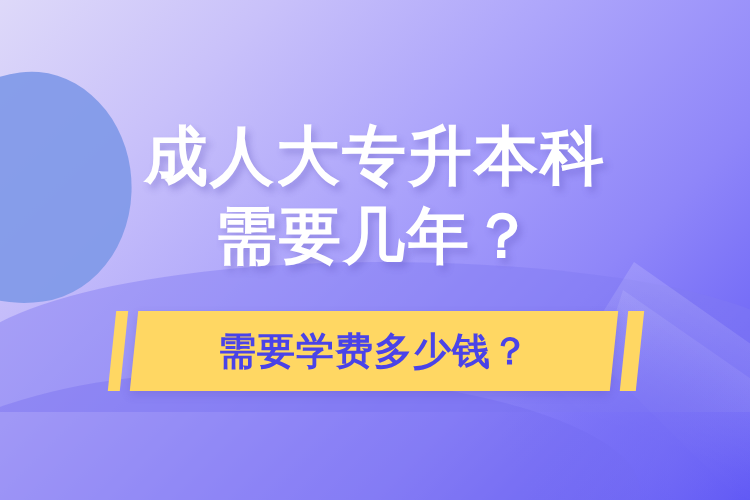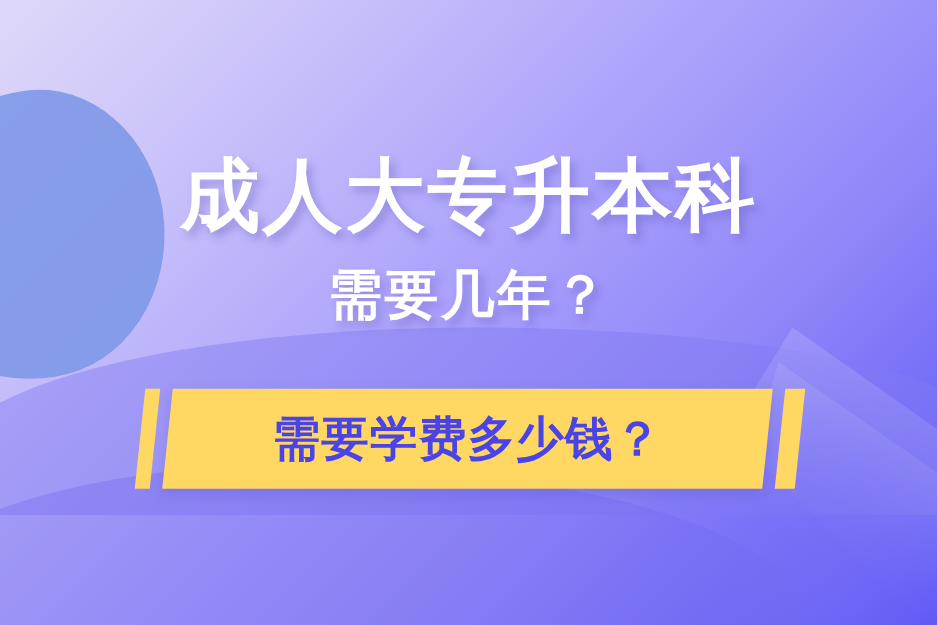--- a/index.html
+++ b/index.html
@@ -95,21 +95,21 @@
   .title-line {
     display: block;
     color: #ffffff;
     font-weight: 700;
     font-size: 64px;
     line-height: 80px;
     letter-spacing: 2px;
     text-shadow: 4px 5px 7px rgba(84, 72, 180, .32);
   }
 
-  #title-line-2 { font-size: 43px; }
+  #title-line-2 { font-size: 62px; }
 
   
   #sub-banner {
     position: absolute;
     left: 112px;
     top: 311px;
     width: 540px;
     height: 72px;
     z-index: 6;
   }

